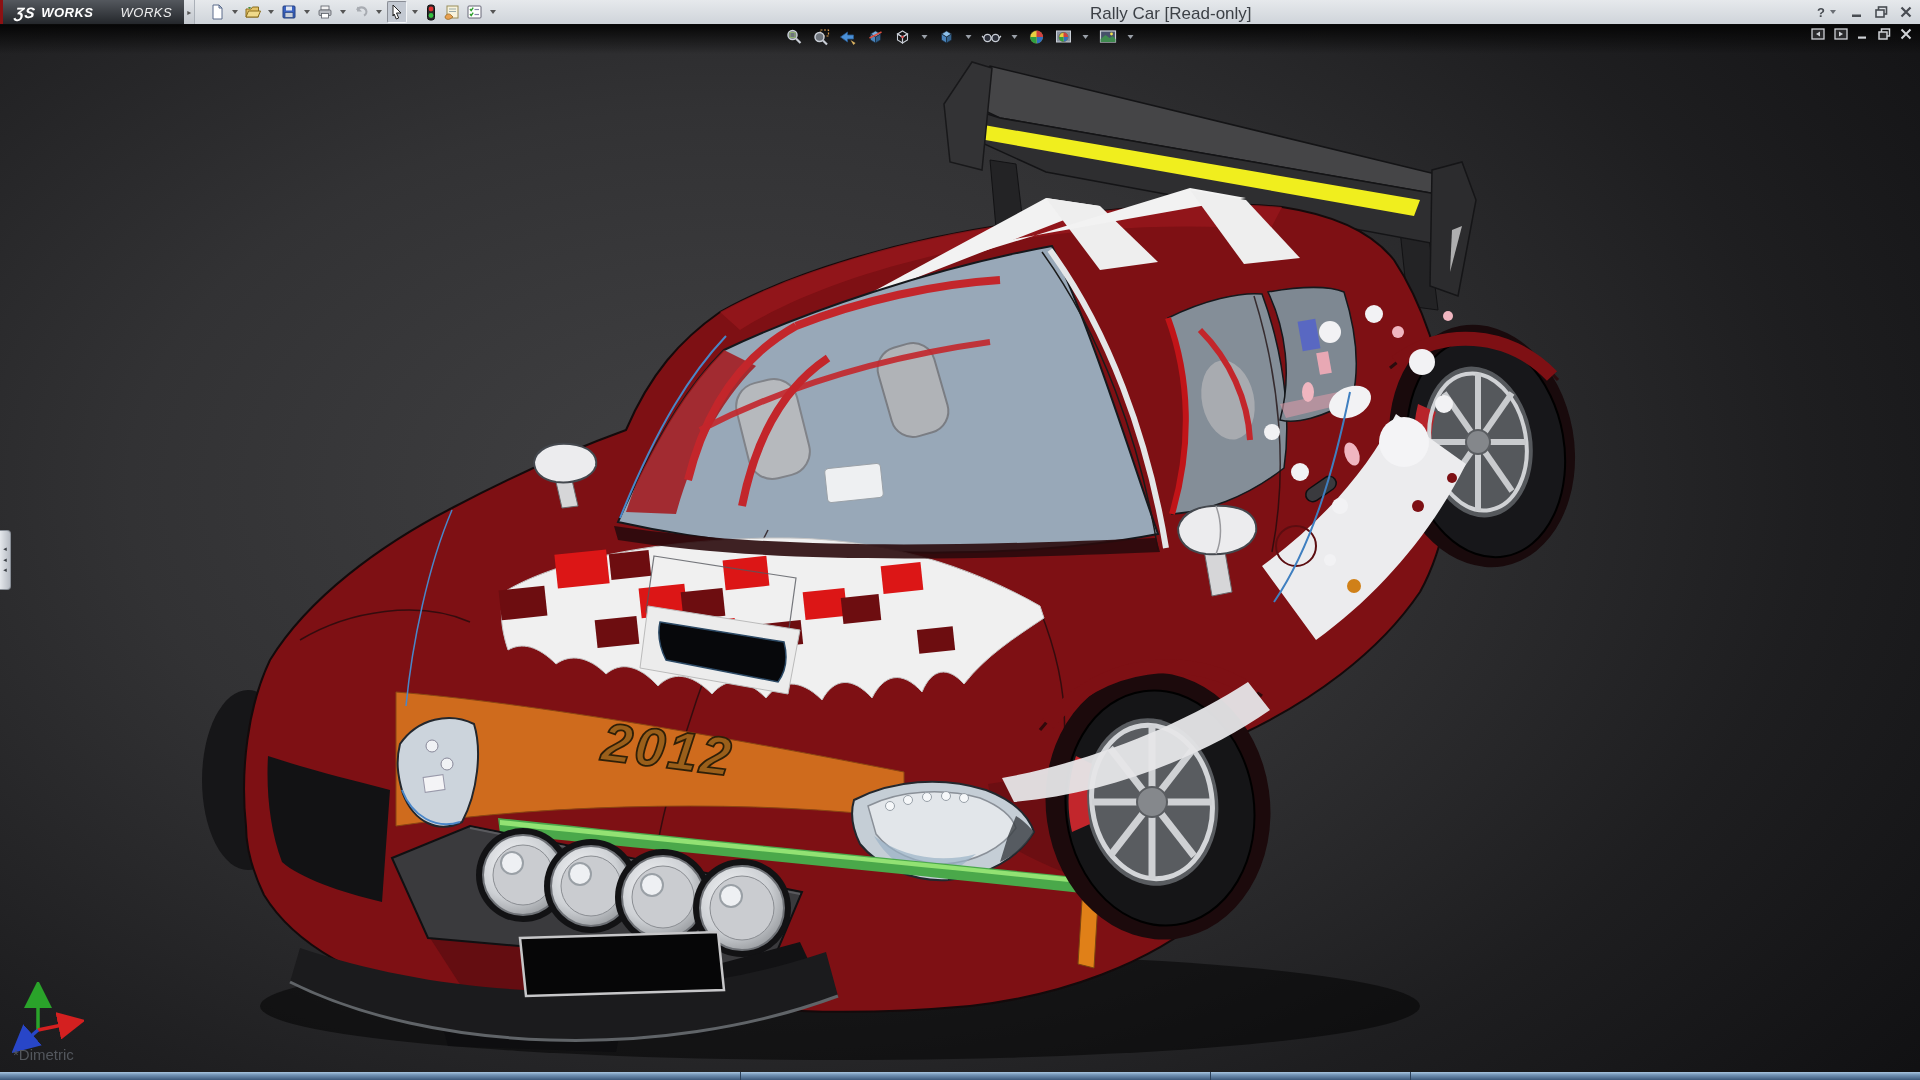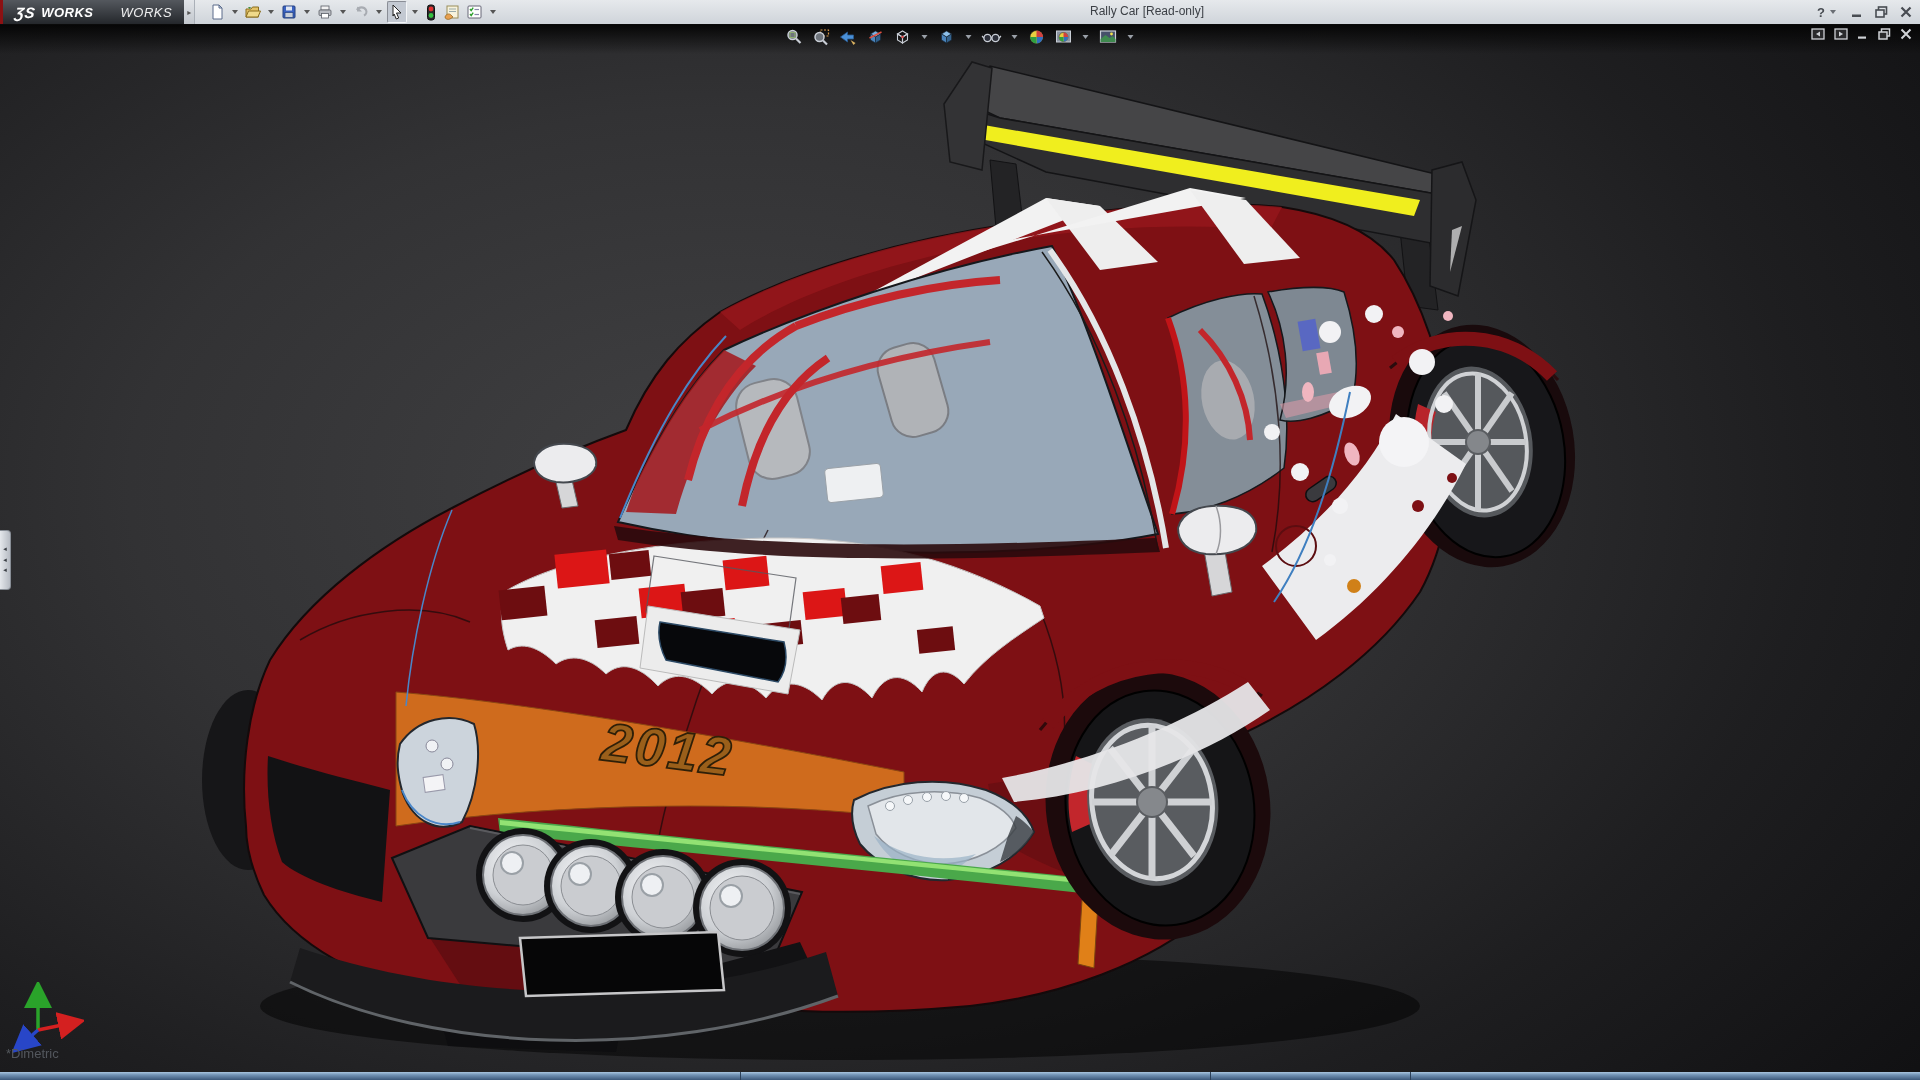--- a/index.html
+++ b/index.html
@@ -17,21 +17,21 @@
   .logo .glyph{font-size:15px;margin-right:6px;transform:skewX(-8deg);}
   .logo .light{font-weight:normal;opacity:.92;padding-left:27px;}
   .logo-tab{width:10px;height:24px;background:linear-gradient(#e2e5e9,#c2c7cd);
     display:flex;align-items:center;justify-content:center;color:#555;font-size:8px;
     border-right:1px solid #aab0b8;}
   .tb{display:flex;align-items:center;margin-left:12px;gap:2px;}
   .tbtn{height:20px;display:flex;align-items:center;justify-content:center;padding:0 2px;border-radius:2px;}
   .tbtn.pressed{background:#c3c9d2;border:1px solid;border-color:#8a8e96 #f4f6f8 #f4f6f8 #8a8e96;}
   .caret{width:0;height:0;border-left:3px solid transparent;border-right:3px solid transparent;
     border-top:4px solid #555;margin:0 3px;}
-  .apptitle{position:absolute;left:1090px;top:4px;font-size:12px;color:#3c4046;}
+  .apptitle{position:absolute;left:1090px;top:4px;font-size:17px;color:#3c4046;}
   .winctl{position:absolute;right:8px;top:0;height:24px;display:flex;align-items:center;gap:12px;
     color:#484c52;font-size:13px;font-weight:bold;}
   .winctl .caret{border-top-color:#6a6e74;margin-left:-7px;}
   .glyphbtn{line-height:1;}
 
   
   .viewport{position:absolute;top:24px;left:0;width:1920px;height:1056px;overflow:hidden;
     background:radial-gradient(ellipse 1500px 950px at 38% 44%, #414143 0%, #323234 40%, #1e1e20 72%, #111113 100%);}
   .viewport::before{content:"";position:absolute;top:0;left:0;right:0;height:30px;
     background:linear-gradient(#050505,rgba(5,5,5,0));}
@@ -42,21 +42,21 @@
   .hud .caret{border-top-color:#9aa0a8;}
 
   .vpctl{position:absolute;top:4px;right:8px;display:flex;gap:9px;align-items:center;
     color:#d4d6da;z-index:10;font-size:12px;font-weight:bold;}
 
   .splitter-tab{position:absolute;left:0;top:506px;width:10px;height:58px;
     background:linear-gradient(90deg,#e4e7eb,#b6bbc3);border:1px solid #888e96;border-left:none;
     border-radius:0 4px 4px 0;display:flex;flex-direction:column;align-items:center;
     justify-content:center;color:#3a3e44;font-size:7px;line-height:1.5;z-index:10;}
 
-  .viewlabel{position:absolute;left:6px;top:1022px;font-size:13px;color:#53575d;z-index:5;}
+  .viewlabel{position:absolute;left:13px;top:1022px;font-size:15px;color:#53575d;z-index:5;}
   .triad{position:absolute;left:12px;top:958px;z-index:5;}
 
   .statusbar{position:absolute;left:0;bottom:0;width:1920px;height:8px;z-index:20;
     background:linear-gradient(#a9c5df 0%,#7394b6 35%,#3c587a 100%);}
   .statusbar .sep{position:absolute;top:0;width:1px;height:8px;background:#2c415a;}
 
   .carsvg{position:absolute;top:0;left:0;}
   svg text{font-family:"Liberation Sans",sans-serif;}
 </style>
 </head>

